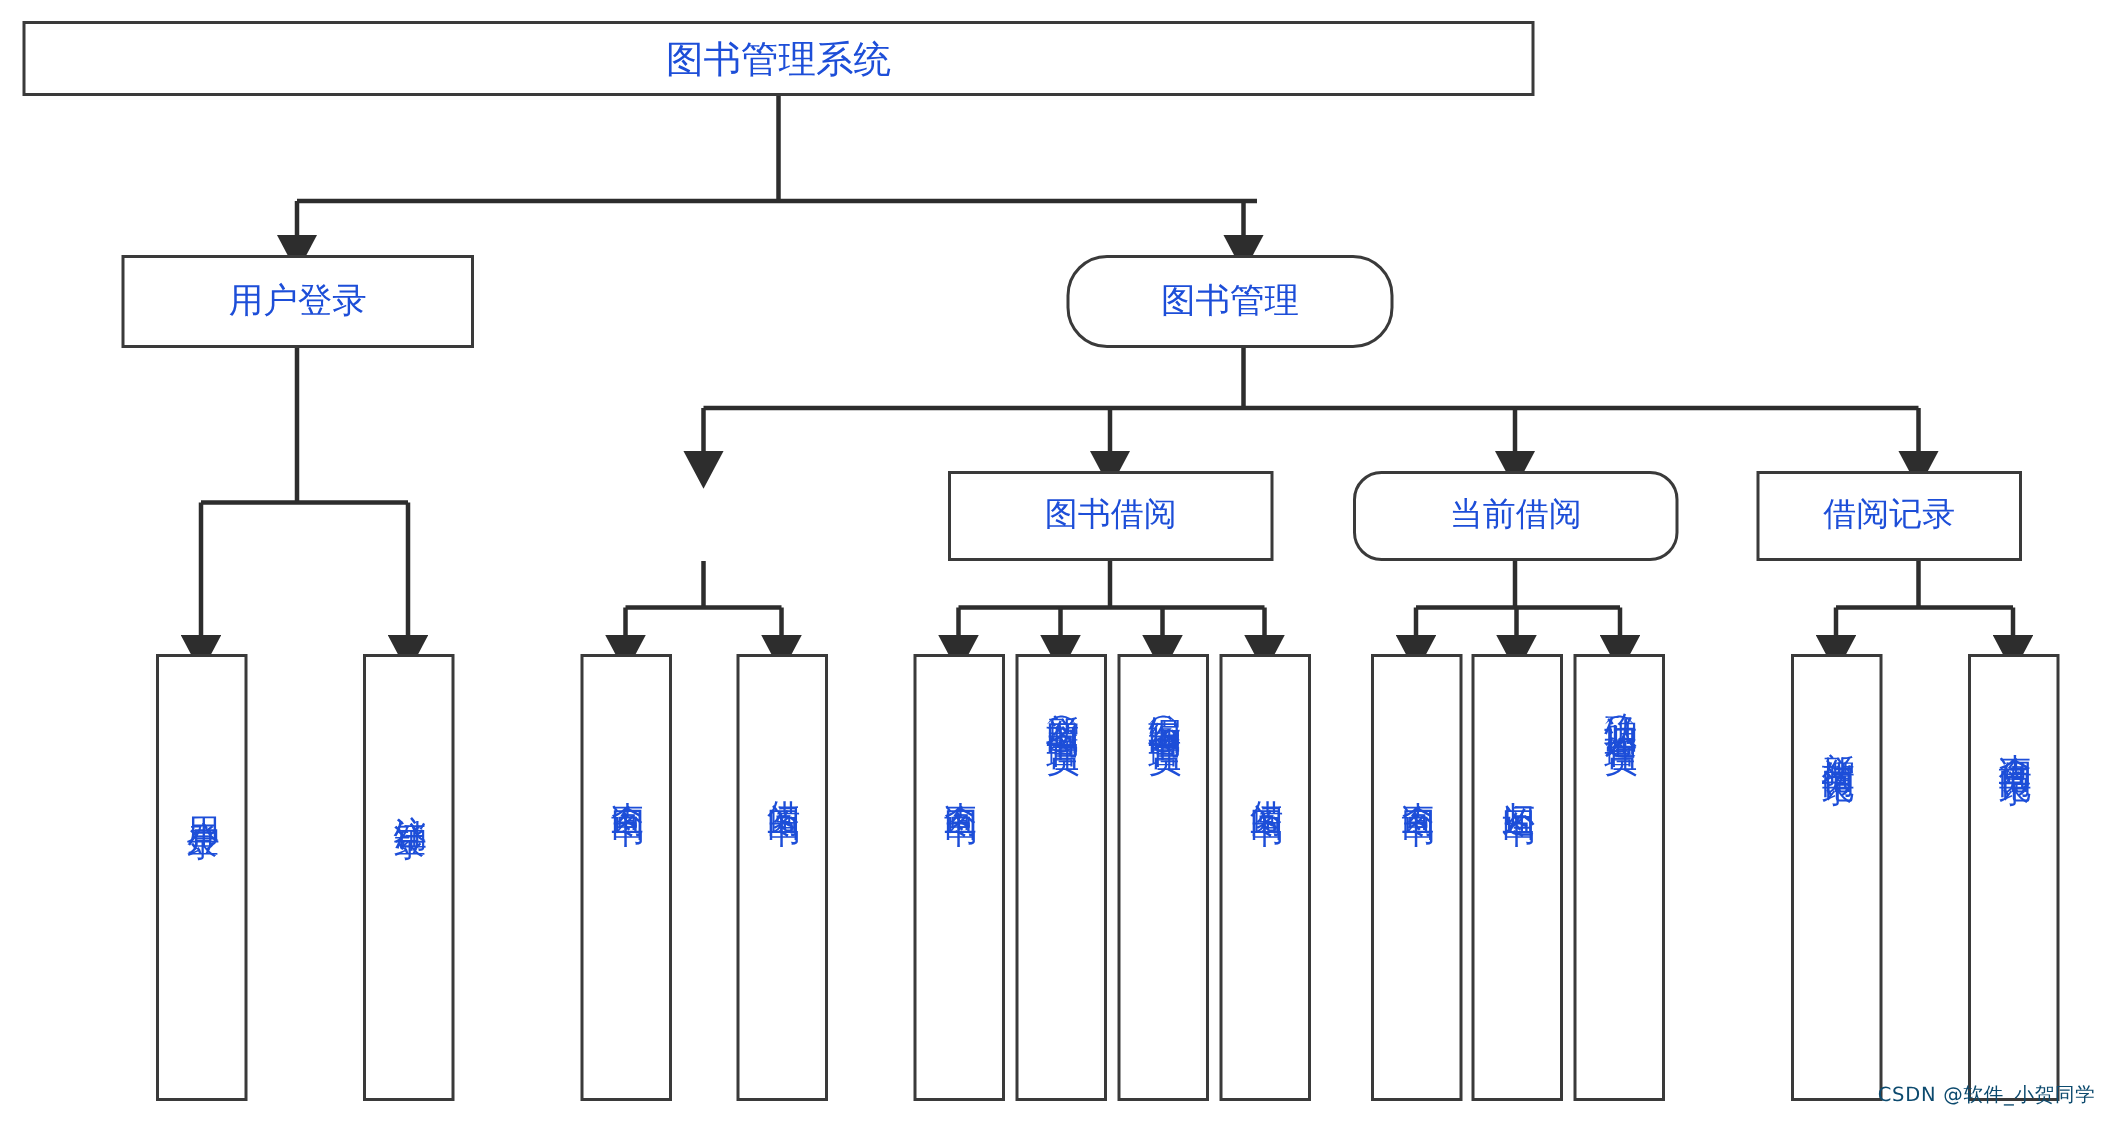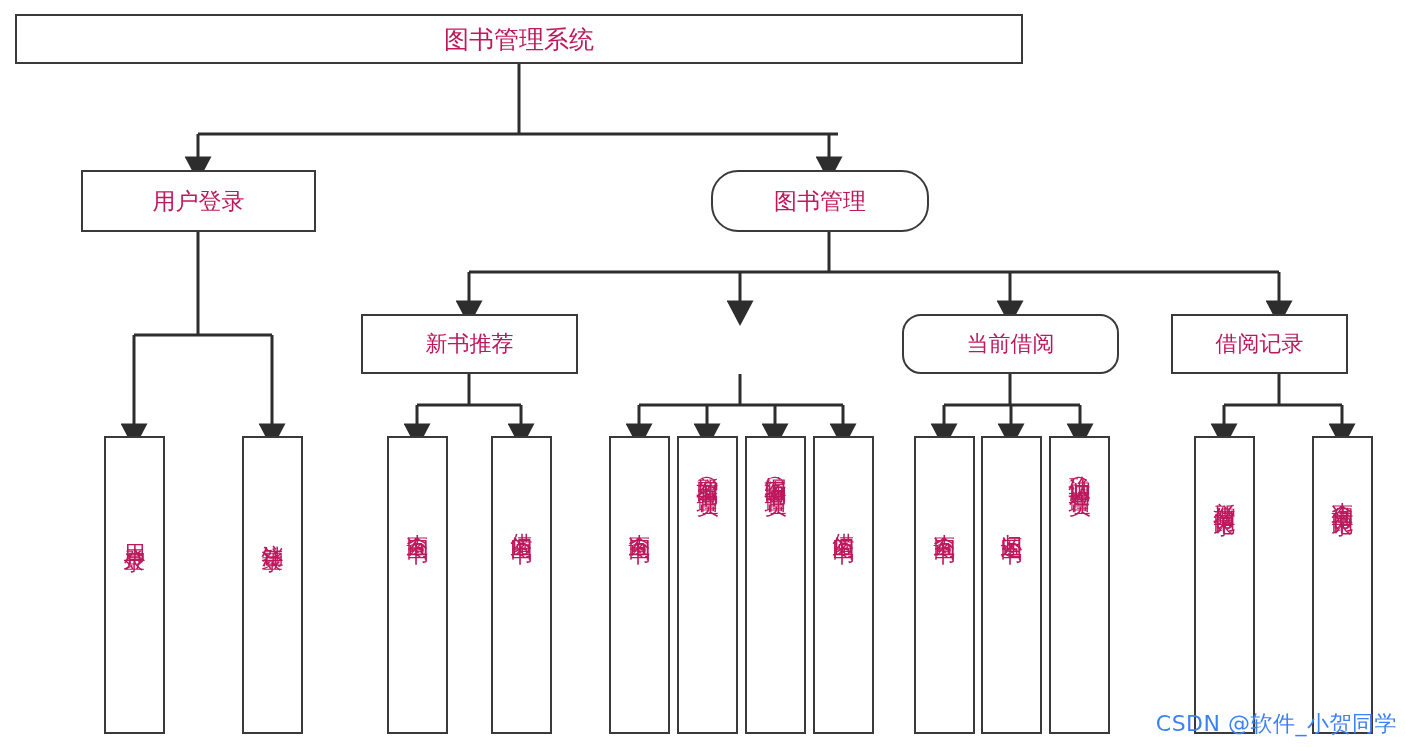--- a/index.html
+++ b/index.html
@@ -23,21 +23,21 @@
     pointer-events: none;
   }
   .node {
     position: absolute;
     box-sizing: border-box;
     border: 2.5px solid #3a3a3a;
     background: #ffffff;
     display: flex;
     align-items: center;
     justify-content: center;
-    color: #be185d;
+    color: #1d4ed8;
     line-height: 1.08;
     text-align: left;
   }
   .node.root {
     font-size: 25px;
   }
   .node.lvl2 {
     font-size: 23px;
   }
   .node.lvl3 {
@@ -57,22 +57,22 @@
     line-height: 1.0;
   }
   .leaf-a .vtext { margin-top: 88px; }
   .leaf-b .vtext { margin-top: 78px; }
   .leaf-c .vtext { margin-top: 20px; }
   .leaf-e .vtext { margin-top: 46px; }
   .watermark {
     position: absolute;
     right: 8px;
     bottom: 8px;
-    font-size: 22px;
-    color: #3b82f6;
+    font-size: 13px;
+    color: #0c4a6e;
     letter-spacing: 0.5px;
     white-space: nowrap;
   }
 </style>
 </head>
 <body>
 
 <div id="canvas">
 
   <svg id="wires" viewBox="0 0 1405 747" xmlns="http://www.w3.org/2000/svg">
@@ -123,21 +123,21 @@
       <path d="M1224,405 L1224,427" marker-end="url(#arrow)"></path>
       <path d="M1342,405 L1342,427" marker-end="url(#arrow)"></path>
     </g>
   </svg>
 
   <div class="node root" style="left:15px; top:14px; width:1008px; height:50px;">图书管理系统</div>
 
   <div class="node lvl2" style="left:81px; top:170px; width:235px; height:62px;">用户登录</div>
   <div class="node lvl2" style="left:711px; top:170px; width:218px; height:62px;border-radius:27px;">图书管理</div>
 
-  <div class="node lvl3" style="left:361px; top:314px; width:217px; height:60px;">新书推荐</div>
+  <div class="node lvl3" style="left:632px; top:314px; width:217px; height:60px;">图书借阅</div>
   <div class="node lvl3" style="left:902px; top:314px; width:217px; height:60px;border-radius:19px;">当前借阅</div>
   <div class="node lvl3" style="left:1171px; top:314px; width:177px; height:60px;">借阅记录</div>
 
   <div class="node leaf leaf-a" style="left:104px; top:436px; width:61px; height:298px;">
     <span class="vtext">用户登录</span>
   </div>
   <div class="node leaf leaf-a" style="left:242px; top:436px; width:61px; height:298px;">
     <span class="vtext">注销登录</span>
   </div>
 

